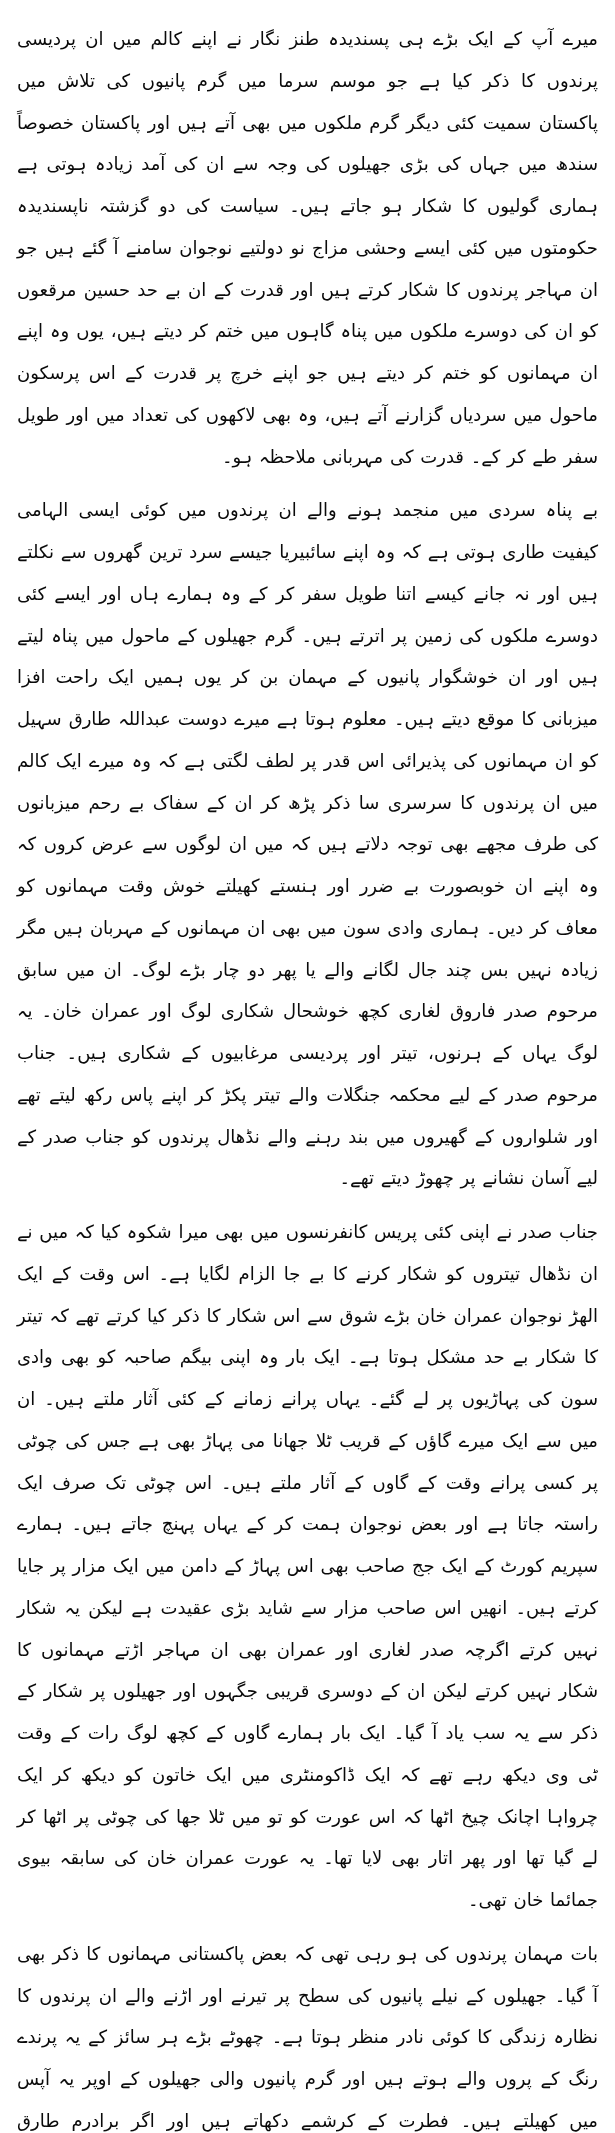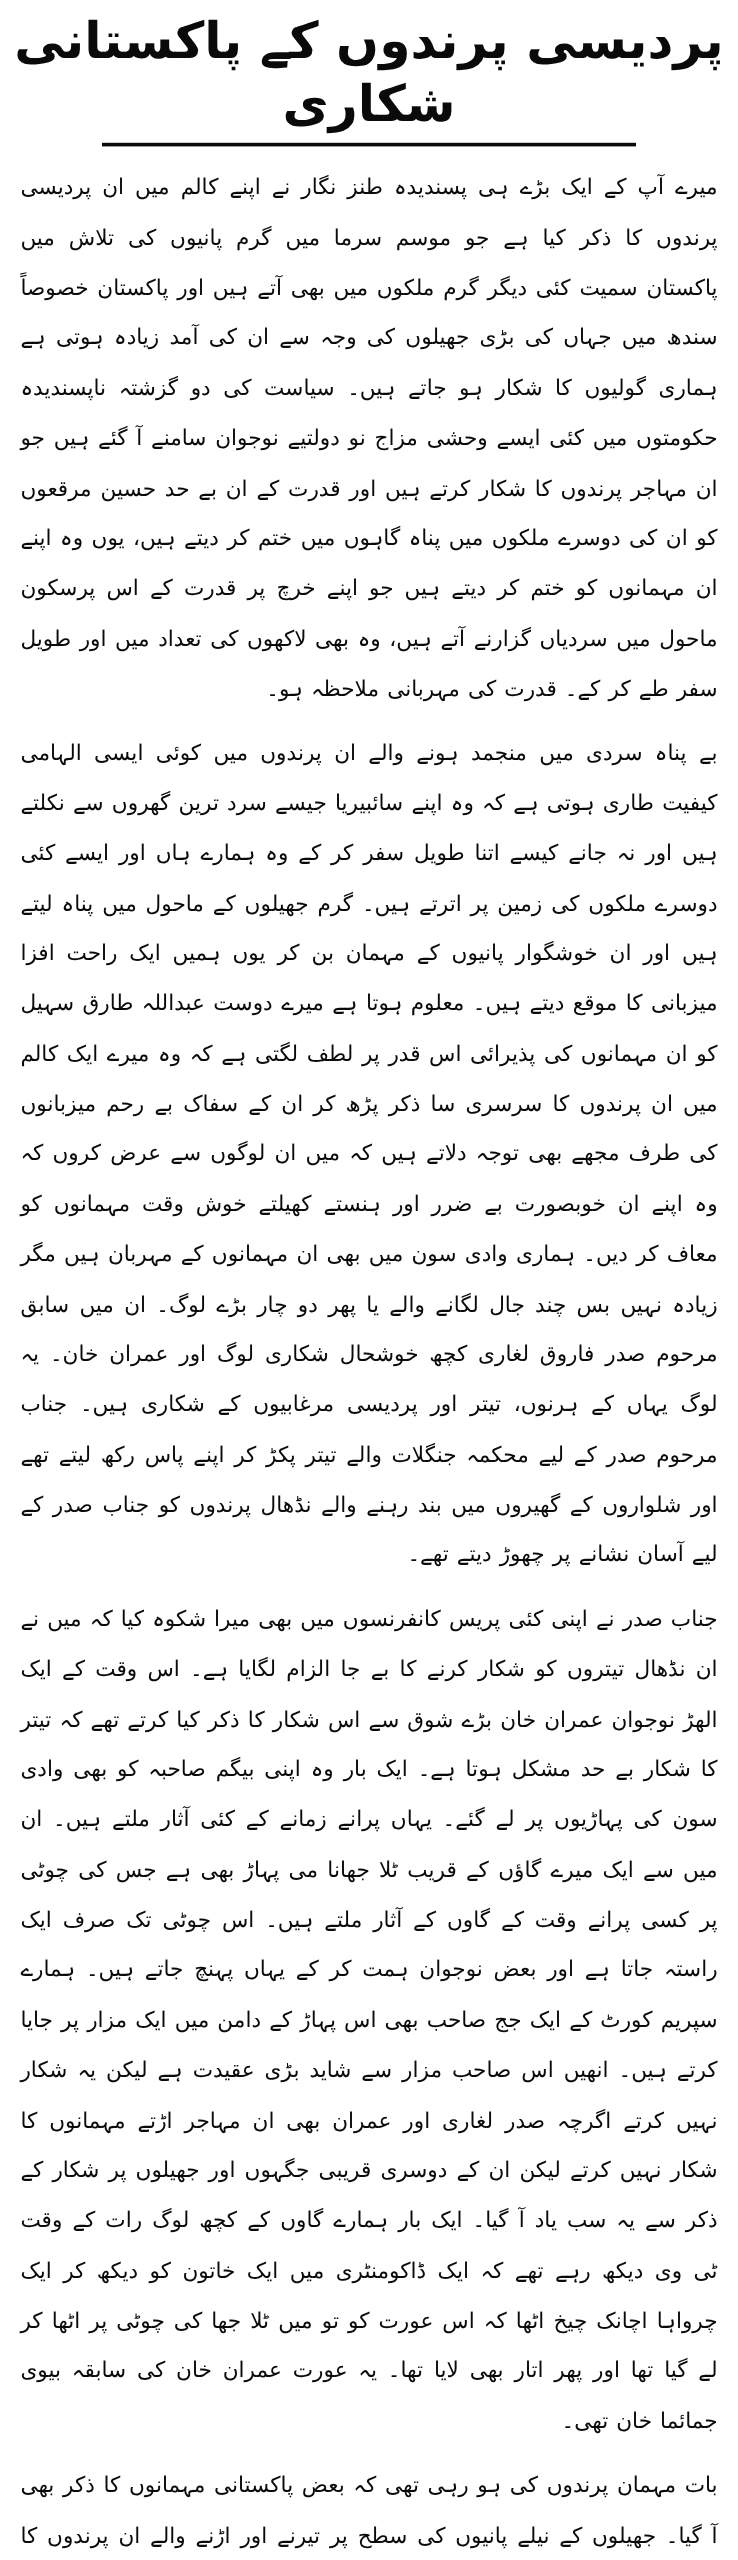--- a/index.html
+++ b/index.html
@@ -44,24 +44,20 @@
     text-justify: inter-word;
     color: #0a0a0a;
     word-spacing: 1px;
   }
 </style>
 </head>
 <body>
 
 <div class="page">
 
-  <header class="masthead">
-    <h1 class="title">پردیسی پرندوں کے پاکستانی شکاری</h1>
-    <div class="title-underline"></div>
-  </header>
 
   <main class="body-text">
     <p>میرے آپ کے ایک بڑے ہی پسندیدہ طنز نگار نے اپنے کالم میں ان پردیسی پرندوں کا ذکر کیا ہے جو موسم سرما میں گرم پانیوں کی تلاش میں پاکستان سمیت کئی دیگر گرم ملکوں میں بھی آتے ہیں اور پاکستان خصوصاً سندھ میں جہاں کی بڑی جھیلوں کی وجہ سے ان کی آمد زیادہ ہوتی ہے ہماری گولیوں کا شکار ہو جاتے ہیں۔ سیاست کی دو گزشتہ ناپسندیدہ حکومتوں میں کئی ایسے وحشی مزاج نو دولتیے نوجوان سامنے آ گئے ہیں جو ان مہاجر پرندوں کا شکار کرتے ہیں اور قدرت کے ان بے حد حسین مرقعوں کو ان کی دوسرے ملکوں میں پناہ گاہوں میں ختم کر دیتے ہیں، یوں وہ اپنے ان مہمانوں کو ختم کر دیتے ہیں جو اپنے خرچ پر قدرت کے اس پرسکون ماحول میں سردیاں گزارنے آتے ہیں، وہ بھی لاکھوں کی تعداد میں اور طویل سفر طے کر کے۔ قدرت کی مہربانی ملاحظہ ہو۔</p>
     <p>بے پناہ سردی میں منجمد ہونے والے ان پرندوں میں کوئی ایسی الہامی کیفیت طاری ہوتی ہے کہ وہ اپنے سائبیریا جیسے سرد ترین گھروں سے نکلتے ہیں اور نہ جانے کیسے اتنا طویل سفر کر کے وہ ہمارے ہاں اور ایسے کئی دوسرے ملکوں کی زمین پر اترتے ہیں۔ گرم جھیلوں کے ماحول میں پناہ لیتے ہیں اور ان خوشگوار پانیوں کے مہمان بن کر یوں ہمیں ایک راحت افزا میزبانی کا موقع دیتے ہیں۔ معلوم ہوتا ہے میرے دوست عبداللہ طارق سہیل کو ان مہمانوں کی پذیرائی اس قدر پر لطف لگتی ہے کہ وہ میرے ایک کالم میں ان پرندوں کا سرسری سا ذکر پڑھ کر ان کے سفاک بے رحم میزبانوں کی طرف مجھے بھی توجہ دلاتے ہیں کہ میں ان لوگوں سے عرض کروں کہ وہ اپنے ان خوبصورت بے ضرر اور ہنستے کھیلتے خوش وقت مہمانوں کو معاف کر دیں۔ ہماری وادی سون میں بھی ان مہمانوں کے مہربان ہیں مگر زیادہ نہیں بس چند جال لگانے والے یا پھر دو چار بڑے لوگ۔ ان میں سابق مرحوم صدر فاروق لغاری کچھ خوشحال شکاری لوگ اور عمران خان۔ یہ لوگ یہاں کے ہرنوں، تیتر اور پردیسی مرغابیوں کے شکاری ہیں۔ جناب مرحوم صدر کے لیے محکمہ جنگلات والے تیتر پکڑ کر اپنے پاس رکھ لیتے تھے اور شلواروں کے گھیروں میں بند رہنے والے نڈھال پرندوں کو جناب صدر کے لیے آسان نشانے پر چھوڑ دیتے تھے۔</p>
     <p>جناب صدر نے اپنی کئی پریس کانفرنسوں میں بھی میرا شکوہ کیا کہ میں نے ان نڈھال تیتروں کو شکار کرنے کا بے جا الزام لگایا ہے۔ اس وقت کے ایک الھڑ نوجوان عمران خان بڑے شوق سے اس شکار کا ذکر کیا کرتے تھے کہ تیتر کا شکار بے حد مشکل ہوتا ہے۔ ایک بار وہ اپنی بیگم صاحبہ کو بھی وادی سون کی پہاڑیوں پر لے گئے۔ یہاں پرانے زمانے کے کئی آثار ملتے ہیں۔ ان میں سے ایک میرے گاؤں کے قریب ٹلا جھانا می پہاڑ بھی ہے جس کی چوٹی پر کسی پرانے وقت کے گاوں کے آثار ملتے ہیں۔ اس چوٹی تک صرف ایک راستہ جاتا ہے اور بعض نوجوان ہمت کر کے یہاں پہنچ جاتے ہیں۔ ہمارے سپریم کورٹ کے ایک جج صاحب بھی اس پہاڑ کے دامن میں ایک مزار پر جایا کرتے ہیں۔ انھیں اس صاحب مزار سے شاید بڑی عقیدت ہے لیکن یہ شکار نہیں کرتے اگرچہ صدر لغاری اور عمران بھی ان مہاجر اڑتے مہمانوں کا شکار نہیں کرتے لیکن ان کے دوسری قریبی جگہوں اور جھیلوں پر شکار کے ذکر سے یہ سب یاد آ گیا۔ ایک بار ہمارے گاوں کے کچھ لوگ رات کے وقت ٹی وی دیکھ رہے تھے کہ ایک ڈاکومنٹری میں ایک خاتون کو دیکھ کر ایک چرواہا اچانک چیخ اٹھا کہ اس عورت کو تو میں ٹلا جھا کی چوٹی پر اٹھا کر لے گیا تھا اور پھر اتار بھی لایا تھا۔ یہ عورت عمران خان کی سابقہ بیوی جمائما خان تھی۔</p>
     <p>بات مہمان پرندوں کی ہو رہی تھی کہ بعض پاکستانی مہمانوں کا ذکر بھی آ گیا۔ جھیلوں کے نیلے پانیوں کی سطح پر تیرنے اور اڑنے والے ان پرندوں کا نظارہ زندگی کا کوئی نادر منظر ہوتا ہے۔ چھوٹے بڑے ہر سائز کے یہ پرندے رنگ کے پروں والے ہوتے ہیں اور گرم پانیوں والی جھیلوں کے اوپر یہ آپس میں کھیلتے ہیں۔ فطرت کے کرشمے دکھاتے ہیں اور اگر برادرم طارق عبداللہ سہیل نے دردمندانہ انداز میں ان پردیسی پرندوں کا ذکر کیا ہے تو یہ ایک نرم اور خوبصورت دل والے انسان کی بات ہے۔ چند دن ہوئے ہیں عمران خان وادی سون میں ایک ضمنی الیکشن میں اپنے امیدوار کے حق میں جلسہ کرنے گیا تھا۔ میں نے ٹی وی پر یہ جلسہ دیکھا اور عمران کو تقریر میں مصروف دیکھا جہاں وہ جلسہ کر رہے تھے اس سے قریب ہی وہ پہاڑ شروع ہو جاتا ہے جس کے درختوں پر پرندے بسیرا کرتے ہیں اور جن کی محفوظ پناہ گاہوں میں ہرن رات کرتے ہیں لیکن ہرنوں والی بات تو بڑی حد تک اب گزرے زمانوں کی بات ہو چکی ہے۔ میں نے پہاڑوں پر ان ہرنوں کے ریوڑ دیکھے ہیں لیکن فوج کے ریٹائر ہونے والوں کو پہلے ایک بندوق ملتی تھی یا اس کا مفت لائسنس ملتا تھا۔ وہ اس بندوق کو جنگلی ہرنوں پر آزماتے تھے۔ نتیجہ یہ نکلا کہ ہرن اب قریب قریب ختم ہی ہو گئے ہیں اور سنا ہے کہ پردیسی پرندوں کی تعداد بھی اب کم ہوتی جا رہی ہے کہ ہرنوں کی طرح یہ پرندے بھی ہمارے جیسے کالم نویسوں کی تحریروں میں ہی باقی رہ جائیں گے۔ کثرت آبادی اور قاتلانہ ذہن والے انھیں بھگا دیں گے۔</p>
 
   </main>
 
 </div>

